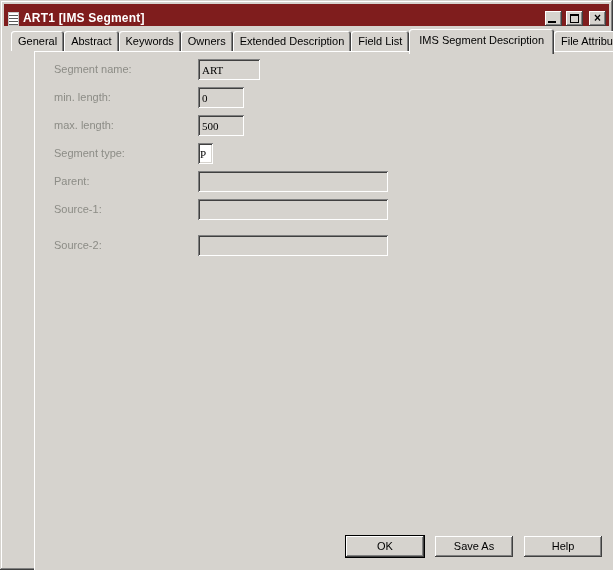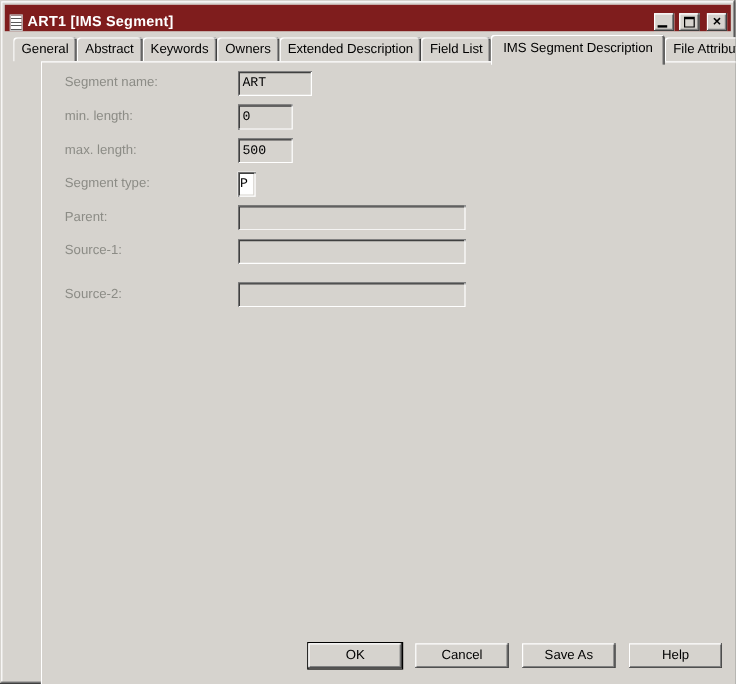--- a/index.html
+++ b/index.html
@@ -79,21 +79,21 @@
     z-index: 2;
     margin-left: 29px;
   }
   .row { position: absolute; left: 0; right: 0; height: 21px; }
   .row-label { position: absolute; left: 20px; top: 4px; color: #8c8c86; white-space: nowrap; }
   .field {
     position: absolute; left: 164px; top: 0; height: 21px;
     background: #d6d3ce; border: 0; outline: none;
     box-shadow: inset 1px 1px #808080, inset -1px -1px #ffffff,
                 inset 2px 2px #404040, inset -2px -2px #d6d3ce;
-    padding: 0 4px; font-family: Liberation Mono, monospace;
+    padding: 0 4px; font-family: Liberation Serif, serif;
     font-size: 11px; color: #000;
   }
   .field.white { background: #ffffff; }
   .w-name { width: 62px; }
   .w-num  { width: 46px; }
   .w-type { width: 15px; padding: 0 2px; }
   .w-wide { width: 190px; }
 
   
   .button-row {
@@ -195,18 +195,17 @@
 
     <div class="row" style="top:184px">
       <span class="row-label">Source-2:</span>
       <input class="field w-wide" value="" style="">
     </div>
 
   </div>
 
   <div class="button-row">
     <button class="btn default">OK</button>
-    <button class="btn">Cancel</button>
     <button class="btn">Save As</button>
     <button class="btn">Help</button>
   </div>
 
 </div>
 
 </body></html>

